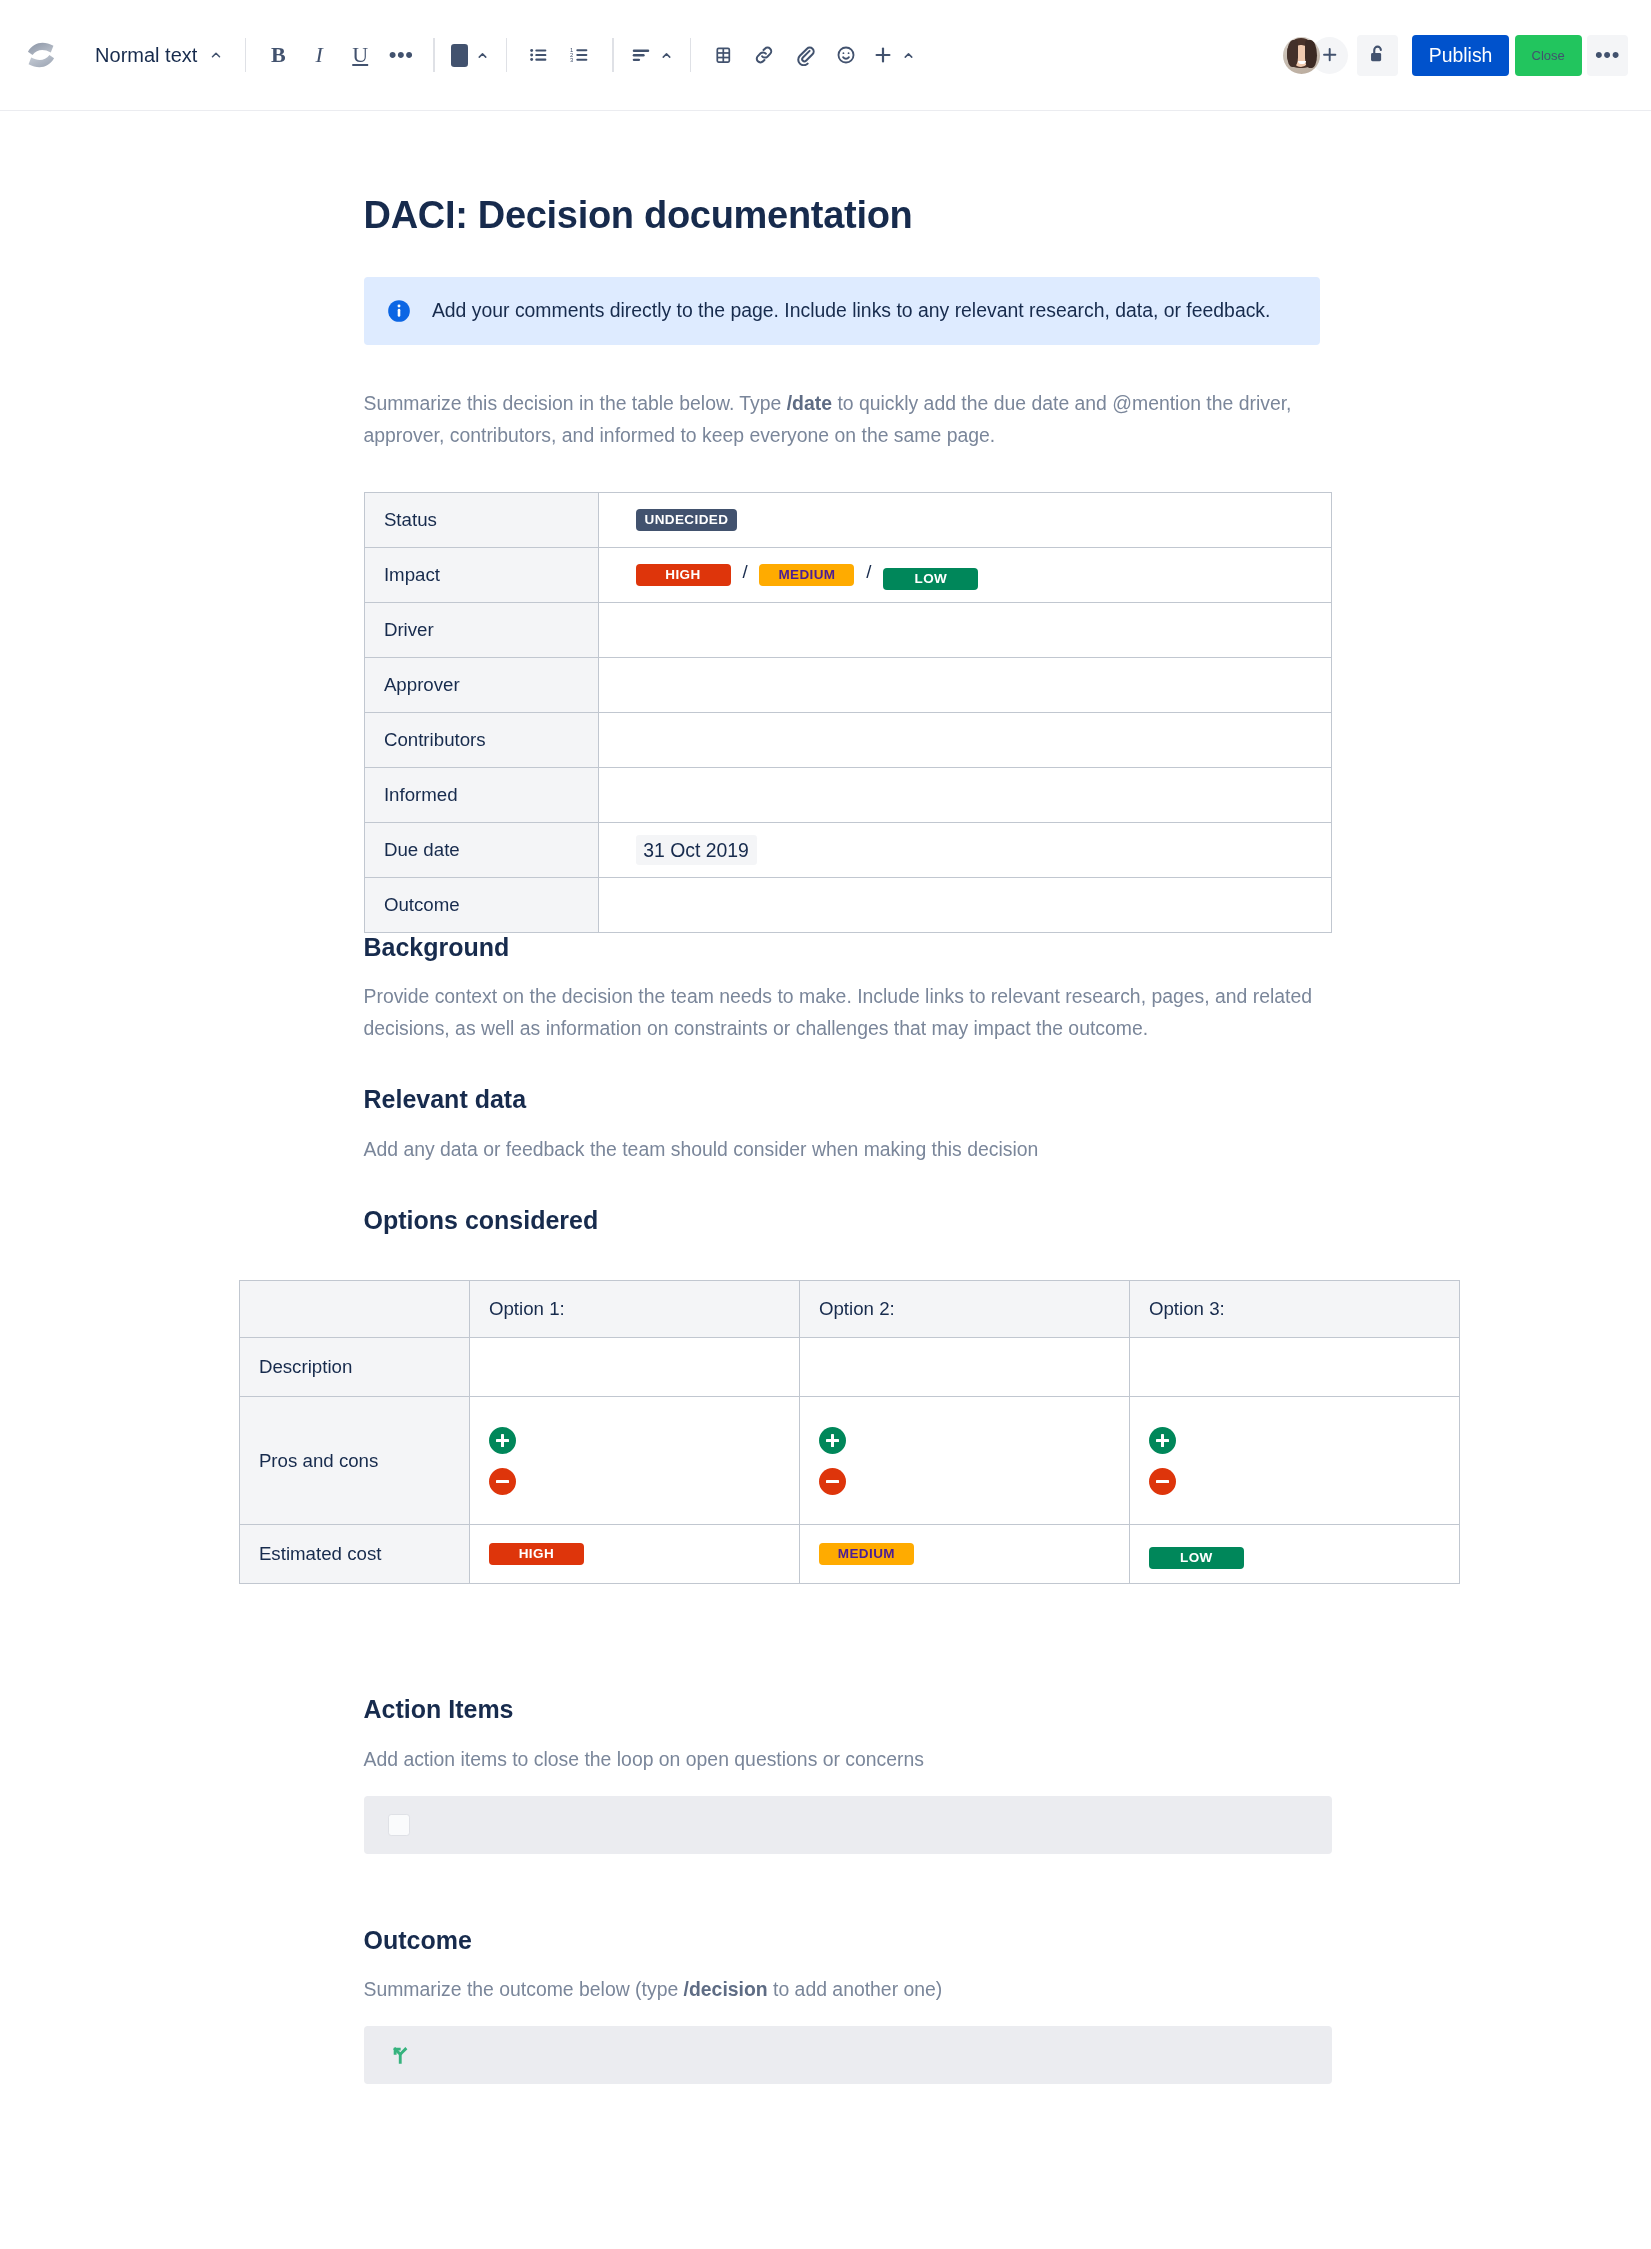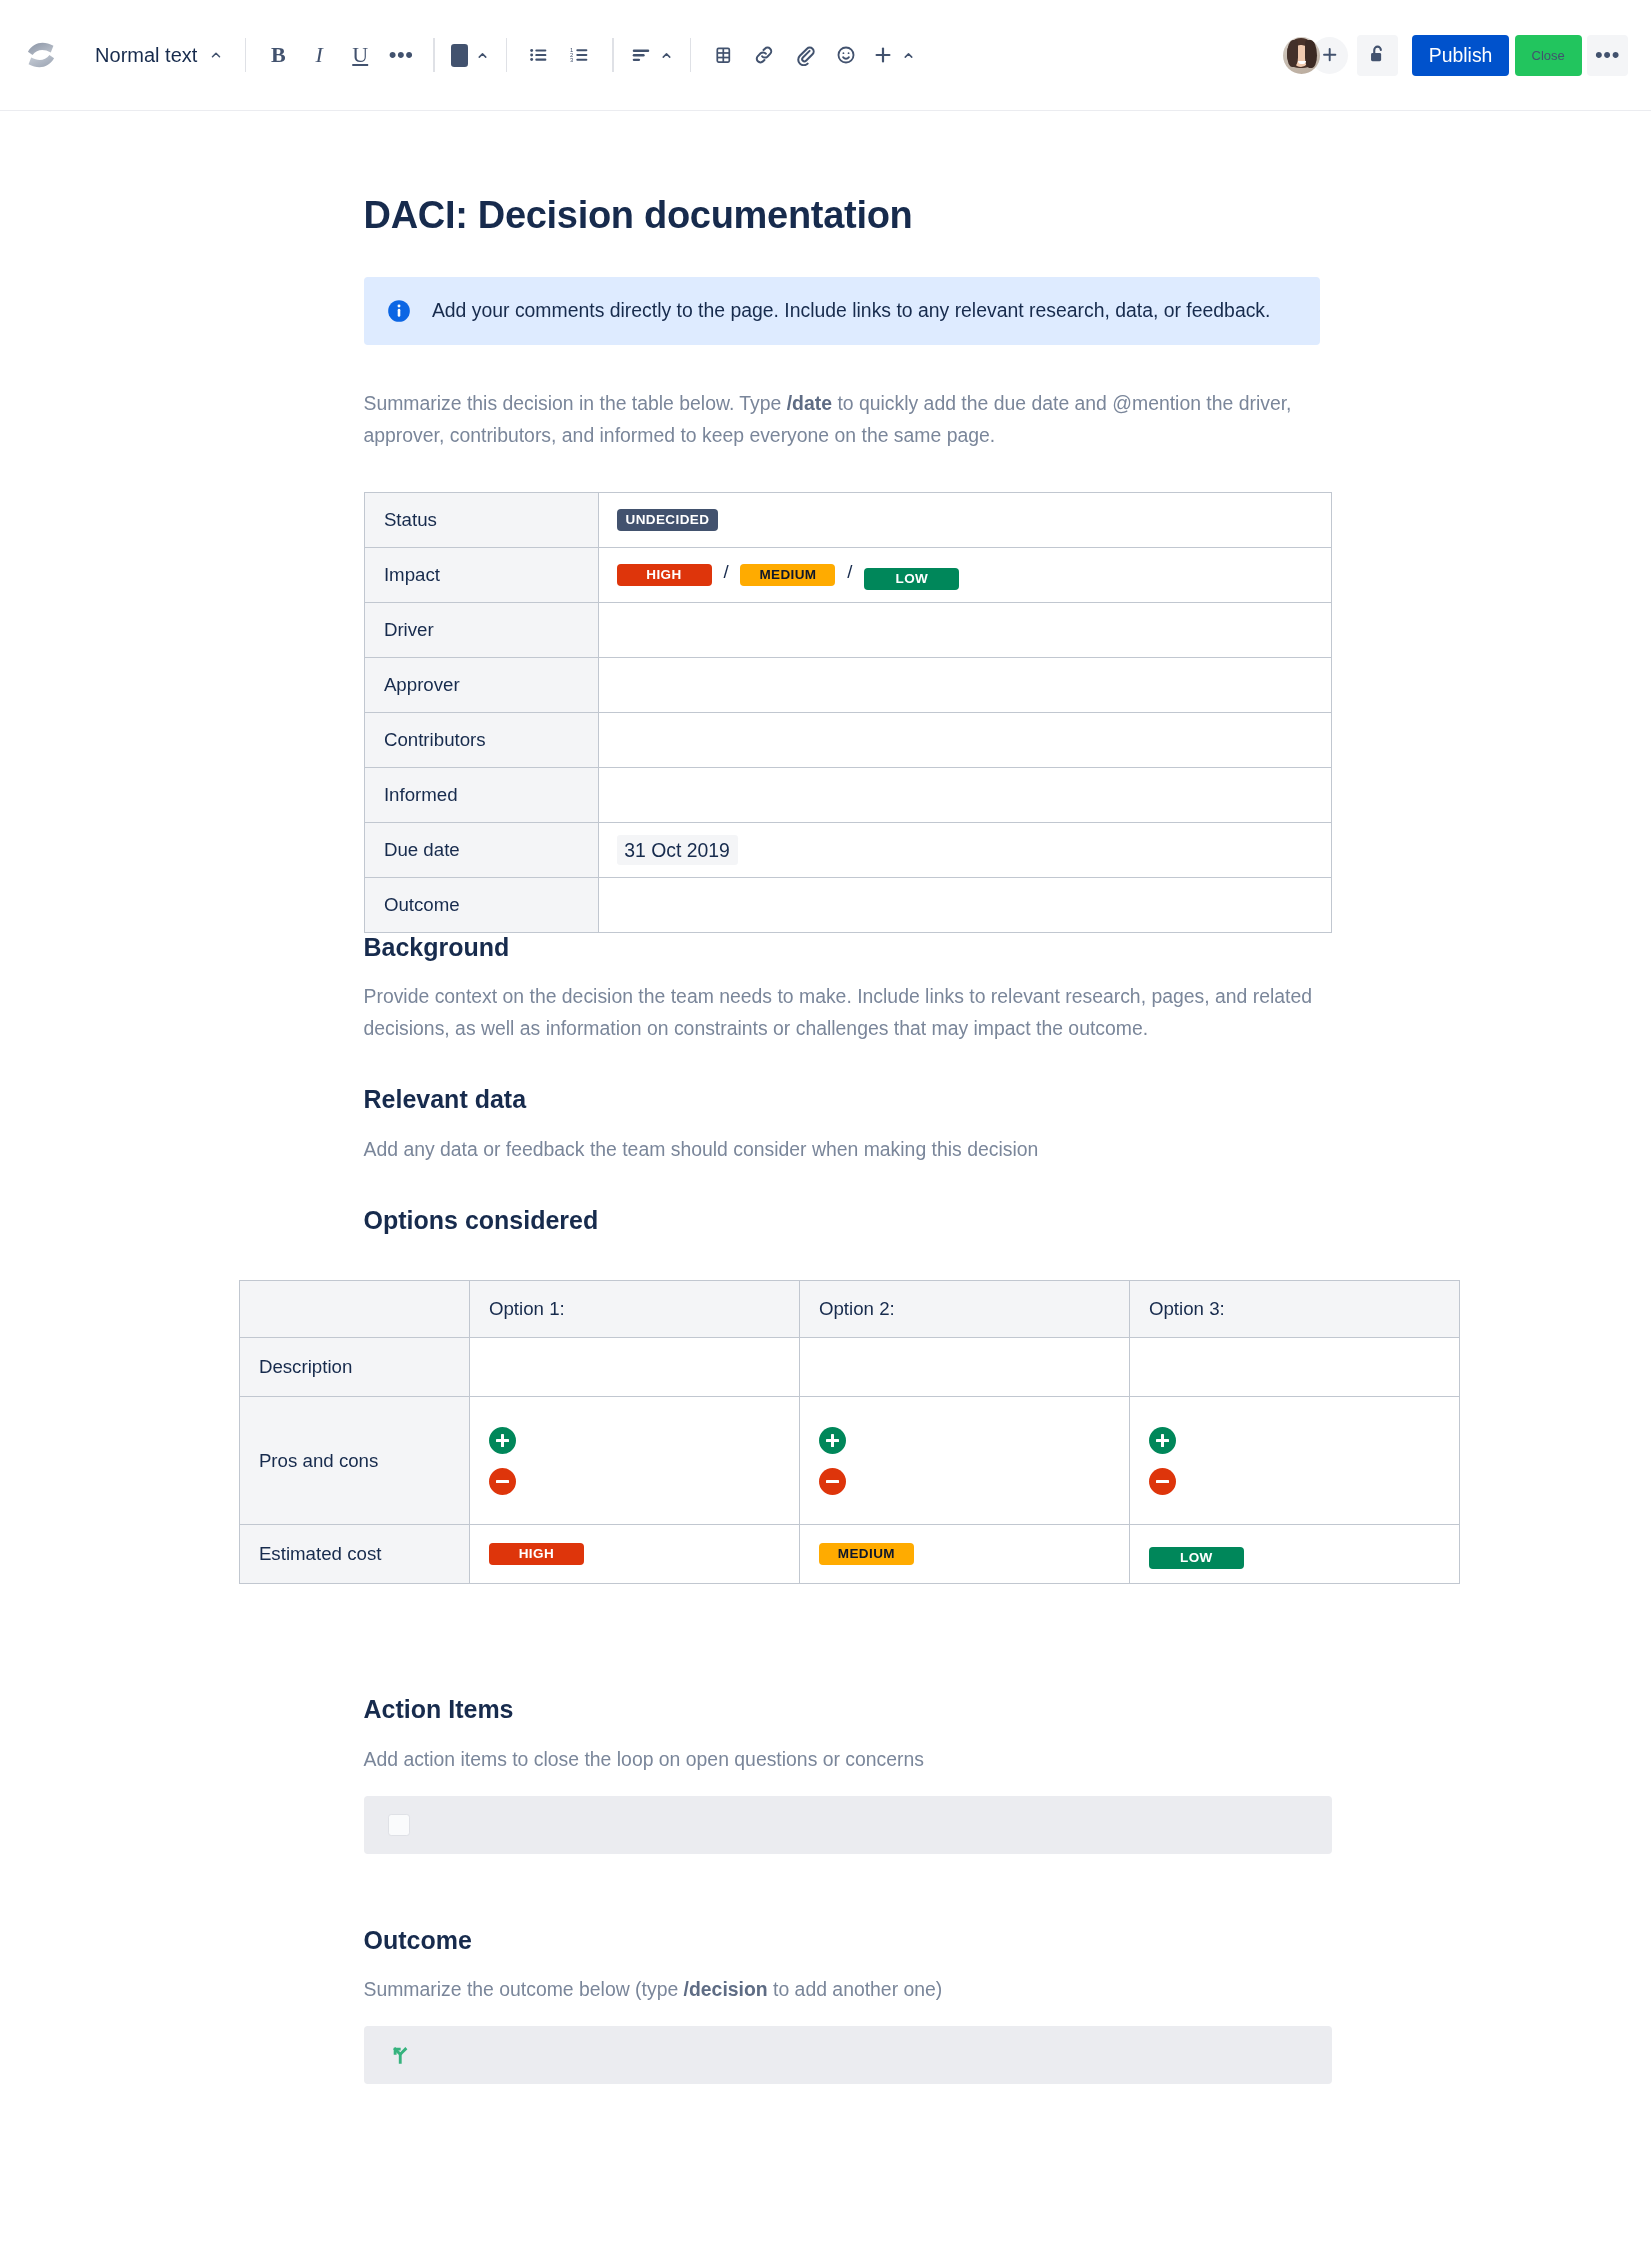--- a/index.html
+++ b/index.html
@@ -202,41 +202,41 @@
     font-weight: normal;
   }
   .th-cell {
     background: #F4F5F7;
     font-size: 18.7px;
     color: #172B4D;
     padding: 0 19.4px;
   }
   .val-cell {
     background: #ffffff;
-    padding: 0 18px;
+    padding: 0 37px;
   }
 
   
   .status-table { width: 968px; margin: 0 0 0 0; }
   .status-table .th-cell { width: 234px; height: 55px; }
   .status-table tr { height: 55px; }
 
   .lozenge {
     display: inline-block;
     font-size: 13.5px;
     font-weight: bold;
     letter-spacing: 0.4px;
     border-radius: 3.9px;
     padding: 4.5px 9px 4.5px 9px;
     line-height: 1;
     vertical-align: middle;
   }
   .lz-undecided { background:#42526E; color:#ffffff; }
   .lz-high { background:#DE350B; color:#ffffff; min-width:95px; text-align:center; }
-  .lz-medium { background:#FFAB00; color:#0f172a; min-width:95px; text-align:center; }
+  .lz-medium { background:#FFAB00; color:#4c1d95; min-width:95px; text-align:center; }
   .lz-low { background:#00875A; color:#ffffff; min-width:95px; text-align:center;margin-top:8px; }
   .lz-sep { color:#172B4D; font-size: 18.7px; margin: 0 9px; font-weight: normal; }
   .date-chip {
     display: inline-block;
     background: #F4F5F7;
     border-radius: 3.2px;
     padding: 3.2px 7.7px;
     font-size: 19.4px;
     color: #172B4D;
     text-align: center;

